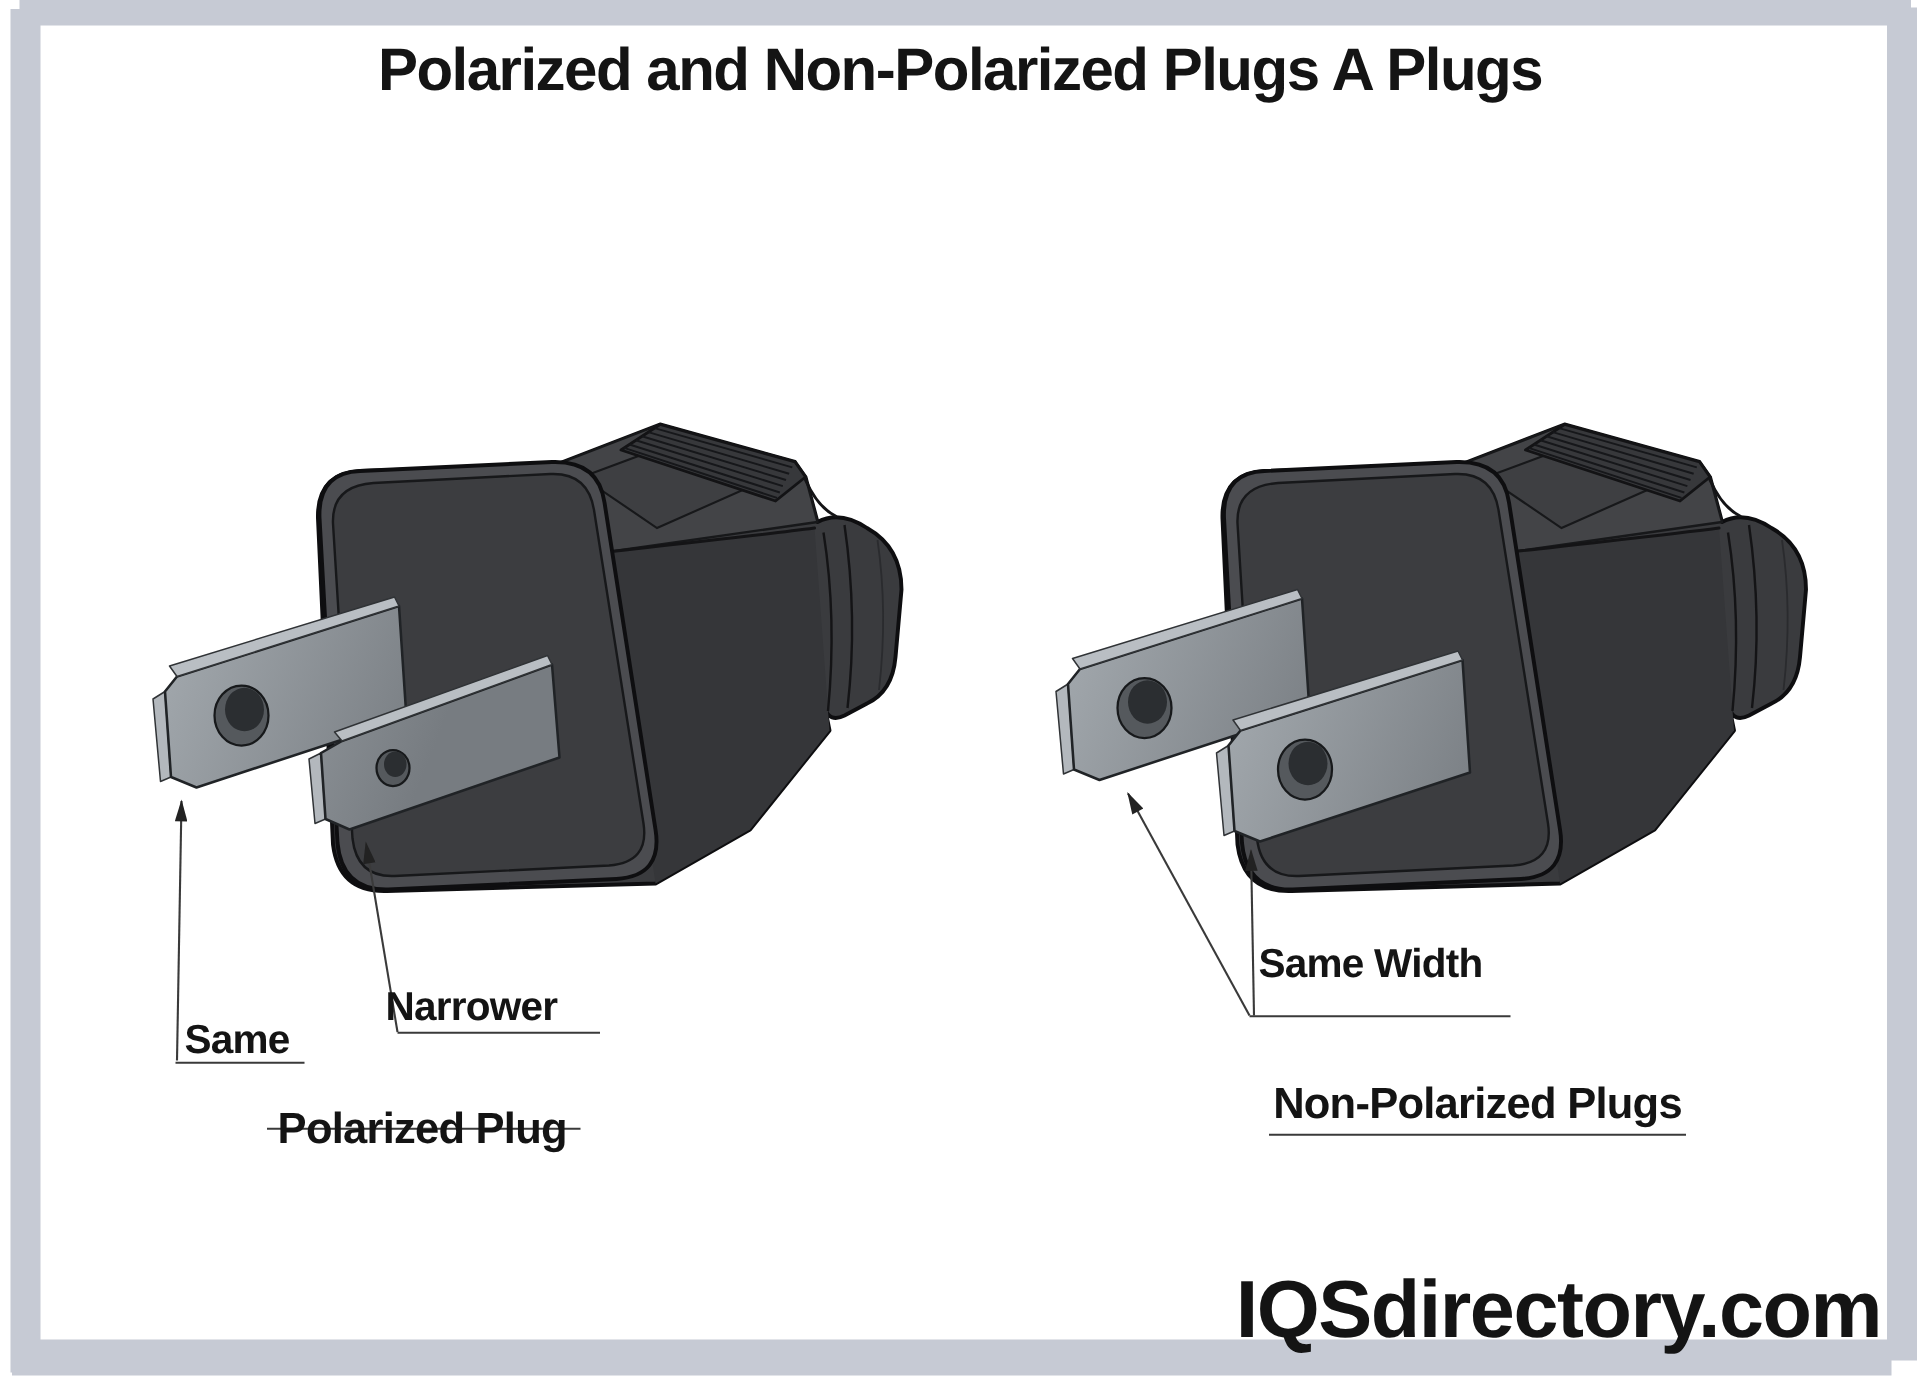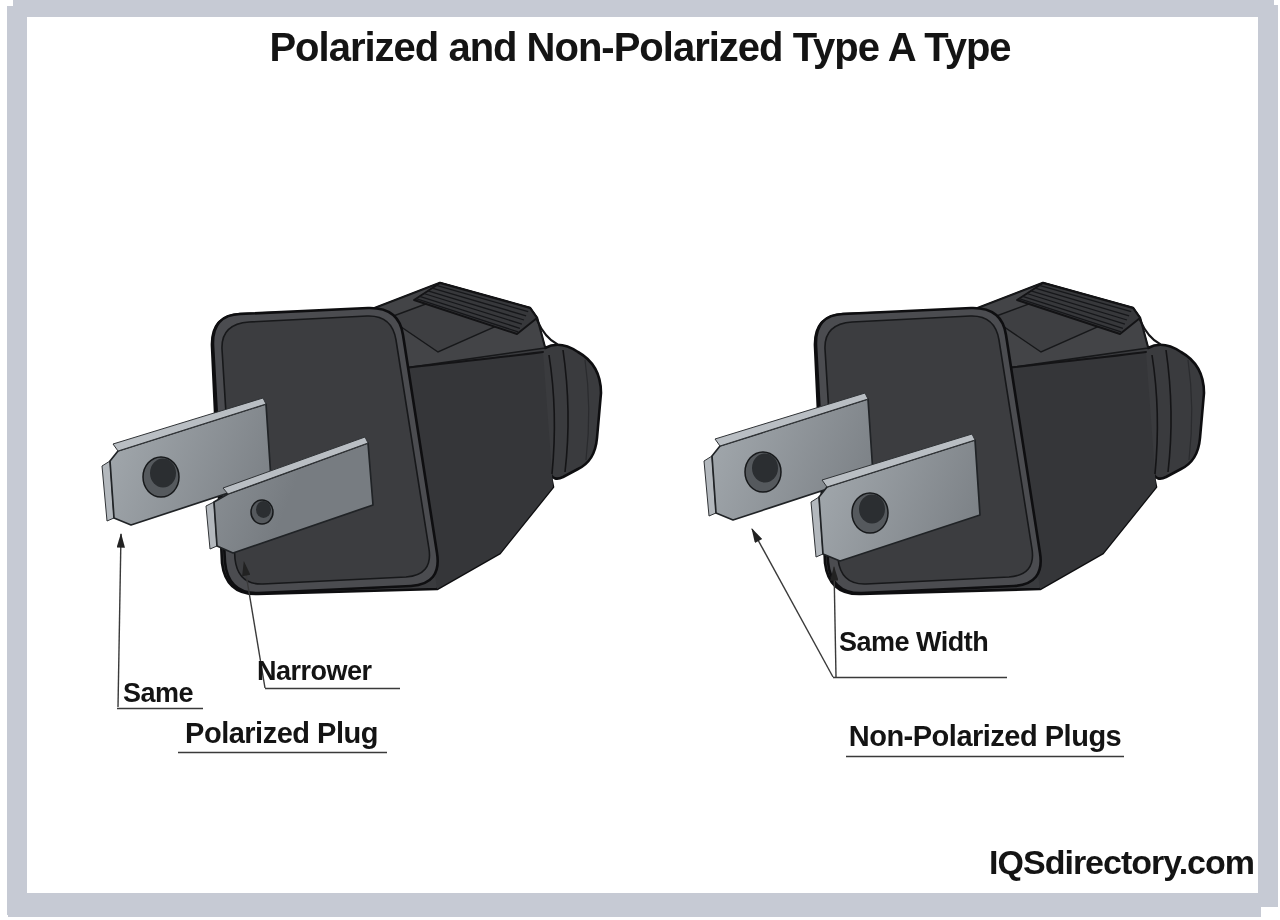--- a/index.html
+++ b/index.html
@@ -17,23 +17,23 @@
 
   .diagram-svg { position:absolute; left:0; top:0; width:1280px; height:920px; }
 
   .txt { position:absolute; color: var(--text,#141414); font-weight:bold; line-height:1.05; white-space:nowrap; }
   .page-title { left:0; top:26px; width:1280px; text-align:center; font-size:40px; letter-spacing:-1px; }
   .callout { font-size:27px; letter-spacing:-0.5px; }
   .lbl-wider    { left:123px; top:679px; }
   .lbl-narrower { left:257px; top:657px; }
   .lbl-same     { left:839px; top:628px; }
   .caption { font-size:29px; letter-spacing:-0.5px; text-align:center; }
-  .cap-left  { left:178px; top:718px; width:207px; }
+  .cap-left  { left:178px; top:738px; width:207px; }
   .cap-right { left:846px; top:721px; width:278px; }
-  .watermark { right:26px; top:845px; font-size:34px; letter-spacing:-1px; text-align:right; }
+  .watermark { right:26px; top:845px; font-size:54px; letter-spacing:-1px; text-align:right; }
 
   
   .sil        { fill: var(--plug-body,#3a3b3e); stroke: var(--plug-outline,#0e0e10); stroke-width:2.6; stroke-linejoin:round; }
   .topface    { fill:#434447; stroke:#17181a; stroke-width:1.6; stroke-linejoin:round; }
   .platform   { fill:#3e3f42; stroke:#17181a; stroke-width:1.4; }
   .hump       { fill:#37383b; stroke:#131315; stroke-width:1.9; stroke-linejoin:round; }
   .rib        { stroke:#16171a; stroke-width:1.3; fill:none; }
   .rightface  { fill:#353639; }
   .edge       { stroke:#141416; stroke-width:2; fill:none; stroke-linecap:round; }
   .capline    { stroke:#141416; stroke-width:1.6; fill:none; }
@@ -131,21 +131,21 @@
       <path class="leader" d="M833,677 L752,529" marker-end="url(#arrowhead)"></path>
       <path class="leader" d="M836,677 L834,567" marker-end="url(#arrowhead)"></path>
       <path class="uline" d="M117,708.5 L203,708.5"></path>
       <path class="uline" d="M265,688.5 L400,688.5"></path>
       <path class="uline" d="M833,677.5 L1007,677.5"></path>
       <path class="uline" d="M178,752.5 L387,752.5"></path>
       <path class="uline" d="M846,756.5 L1124,756.5"></path>
     </g>
   </svg>
 
-  <div class="txt page-title">Polarized and Non-Polarized Type A Type</div>
+  <div class="txt page-title">Polarized and Non-Polarized Plugs A Plugs</div>
 
   <div class="txt callout lbl-wider">Same</div>
   <div class="txt callout lbl-narrower">Narrower</div>
   <div class="txt callout lbl-same">Same Width</div>
 
   <div class="txt caption cap-left">Polarized Plug</div>
   <div class="txt caption cap-right">Non-Polarized Plugs</div>
 
   <div class="txt watermark">IQSdirectory.com</div>
 </div>

